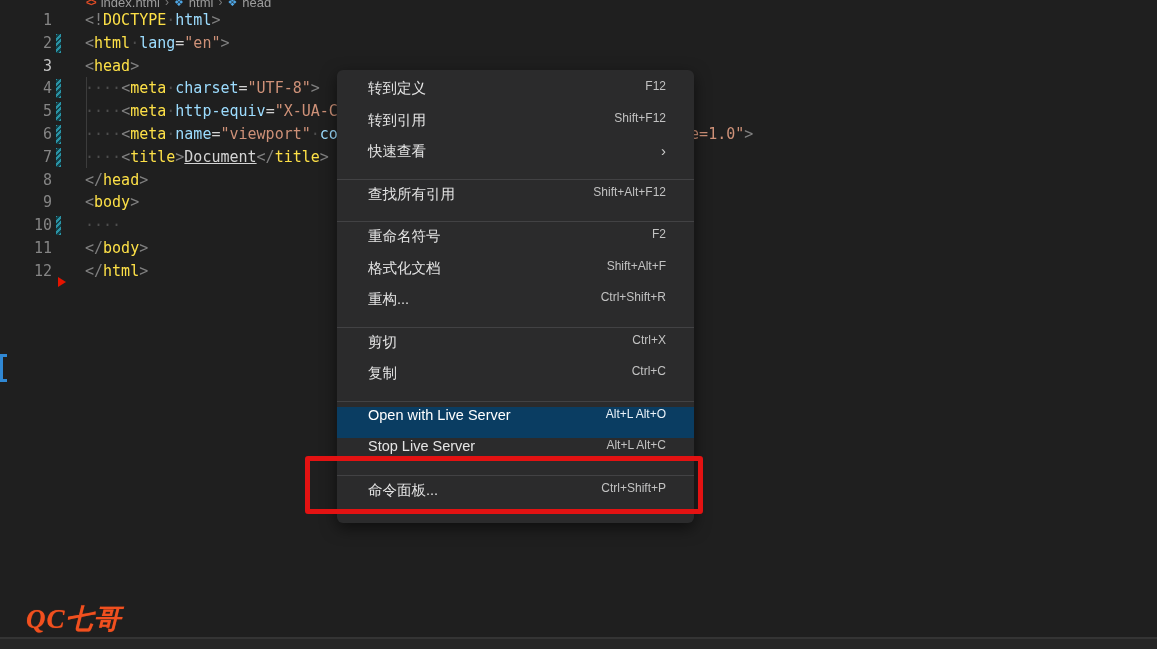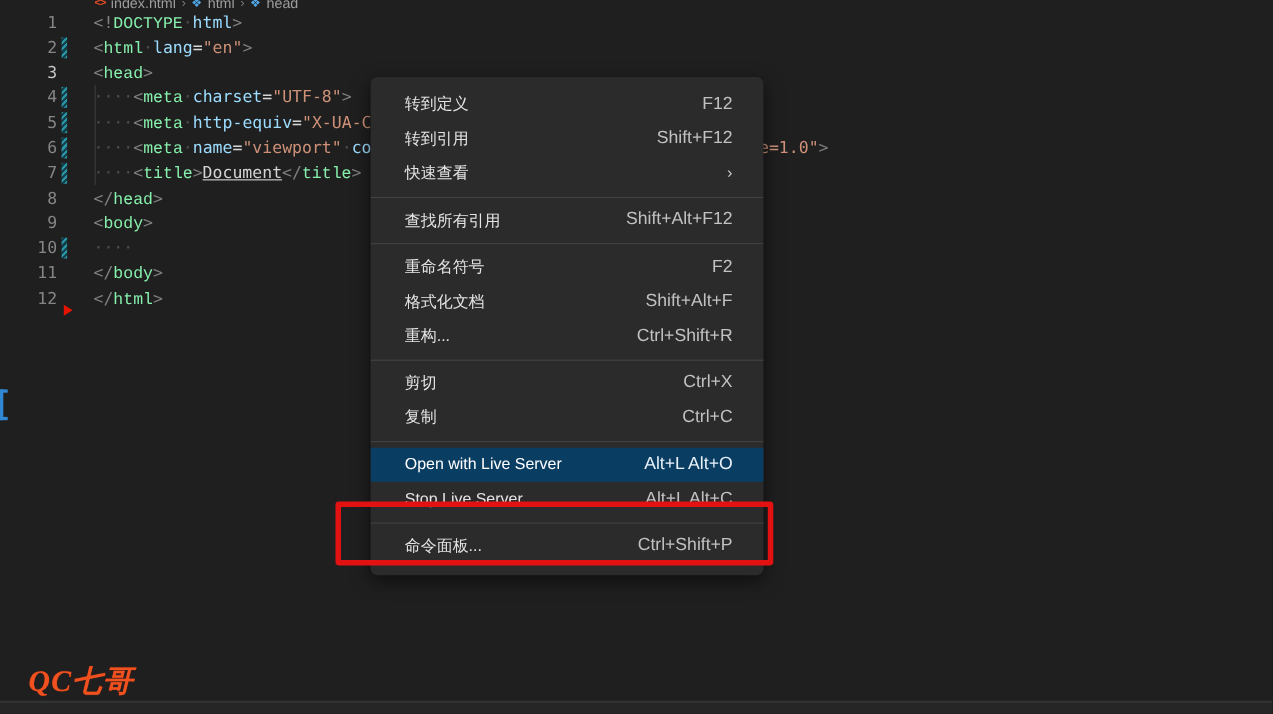--- a/index.html
+++ b/index.html
@@ -17,41 +17,41 @@
   
   .code-area { position:absolute; top:9px; left:0; width:1157px;
                font-family:"DejaVu Sans Mono", monospace; font-size:15px; }
   .code-row { position:relative; height:22.8px; line-height:22.8px; display:flex; white-space:pre; }
   .ln { width:52px; text-align:right; color:#858585; flex:none; }
   .ln.active { color:#c6c6c6; }
   .gutter-mark { position:absolute; left:56px; top:2px; width:5px; height:19px;
       background:repeating-linear-gradient(-45deg,#2a93a5 0 2px,#14424a 2px 4px); }
   .code-text { margin-left:33px; }
   .tok-p   { color:#808080; }
-  .tok-tag { color:#86efac;font-family:Liberation Mono, monospace; }
+  .tok-tag { color:#fde047; }
   .tok-attr{ color:#9cdcfe; }
   .tok-eq  { color:#d4d4d4; }
   .tok-str { color:#ce9178; }
   .tok-txt { color:#d4d4d4;text-decoration:underline; }
   .tok-ws  { color:#4d4d4d; letter-spacing:0; }
   .indent-guide { position:absolute; left:86px; top:77px; width:1px; height:91px; background:#3c3c3c; }
   .line12-marker { position:absolute; left:58px; top:277px; width:0; height:0;
       border-left:8px solid #e51400; border-top:5px solid transparent; border-bottom:5px solid transparent; }
 
   
   .blue-fragment { position:absolute; left:0; top:354px; width:7px; height:28px;
       border-left:3px solid #3088d4; border-top:3px solid #3088d4; border-bottom:3px solid #3088d4; }
 
   
   .context-menu { position:absolute; left:337px; top:70px; width:357px; background:#2b2b2c;
       border-radius:6px; box-shadow:0 5px 16px rgba(0,0,0,.55); padding:9px 0 11px 0;
       font-size:14.5px; color:#e4e4e4; z-index:5; }
-  .menu-item { height:31.5px; display:flex; align-items:center; padding:0 28px 0 31px; cursor:default; }
+  .menu-item { height:31.5px; display:flex; padding:0 28px 0 31px; cursor:default; }
   .menu-item .label { white-space:nowrap; }
-  .menu-item .shortcut { margin-left:auto; font-size:16px; color:#c2c2c2; white-space:nowrap; }
+  .menu-item .shortcut { margin-left:auto; font-size:12px; color:#c2c2c2; white-space:nowrap; }
   .menu-item .chevron { margin-left:auto; font-size:15px; color:#cccccc; }
   .menu-item.highlighted { background:#0a3d62; color:#ffffff;gap:38px; }
   .menu-item.highlighted .shortcut { color:#e9f2f9; }
   .menu-sep { height:1px; background:#424244; margin:5px 0; }
 
   
   .red-box { position:absolute; left:305px; top:456px; width:398px; height:58px;
       border:5px solid #e31212; border-radius:3px; z-index:9; }
 
   

